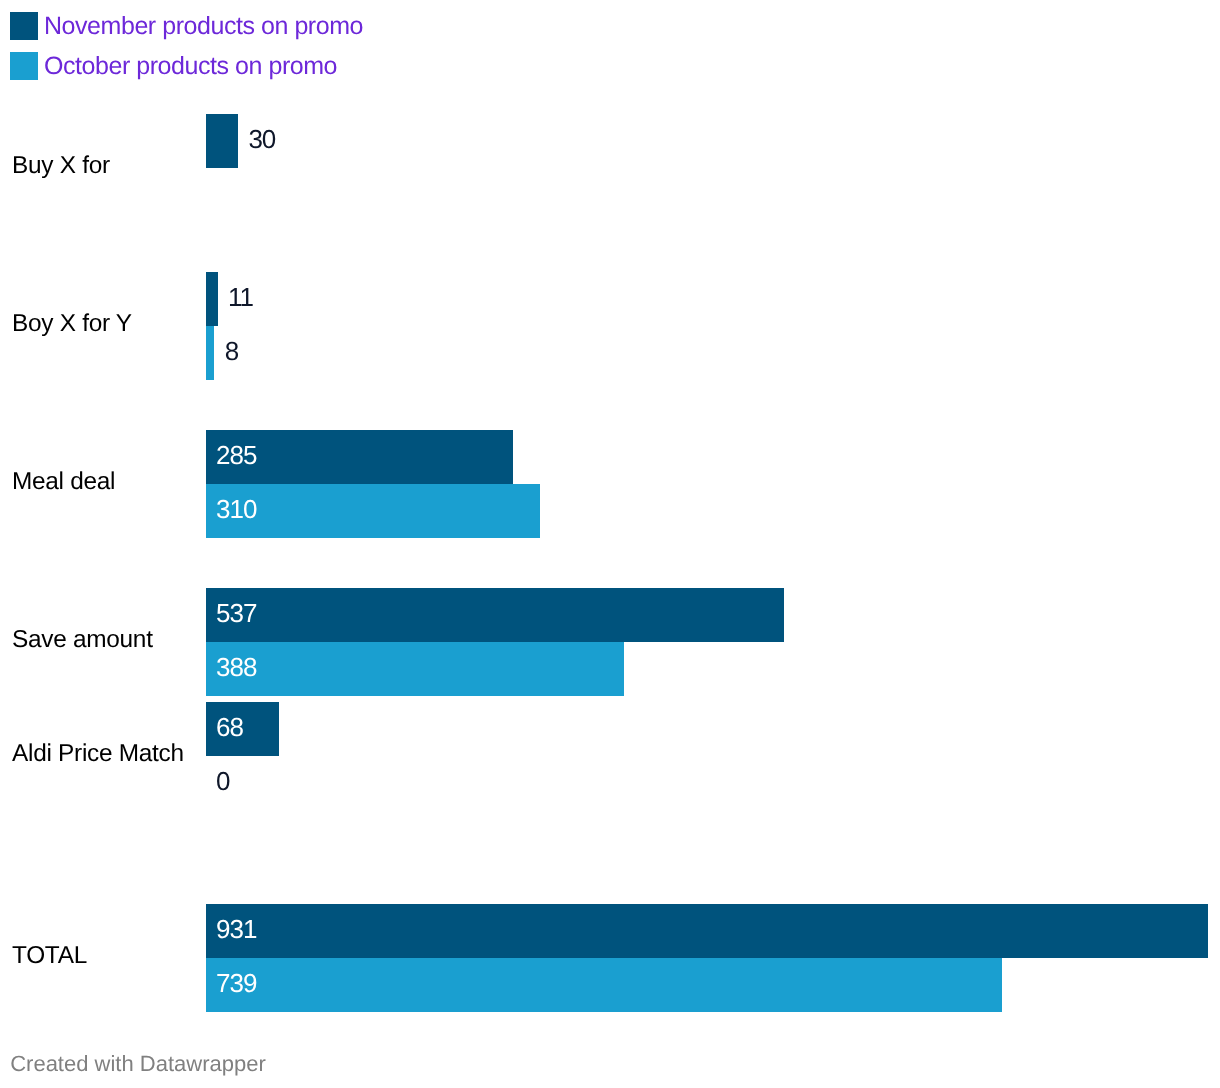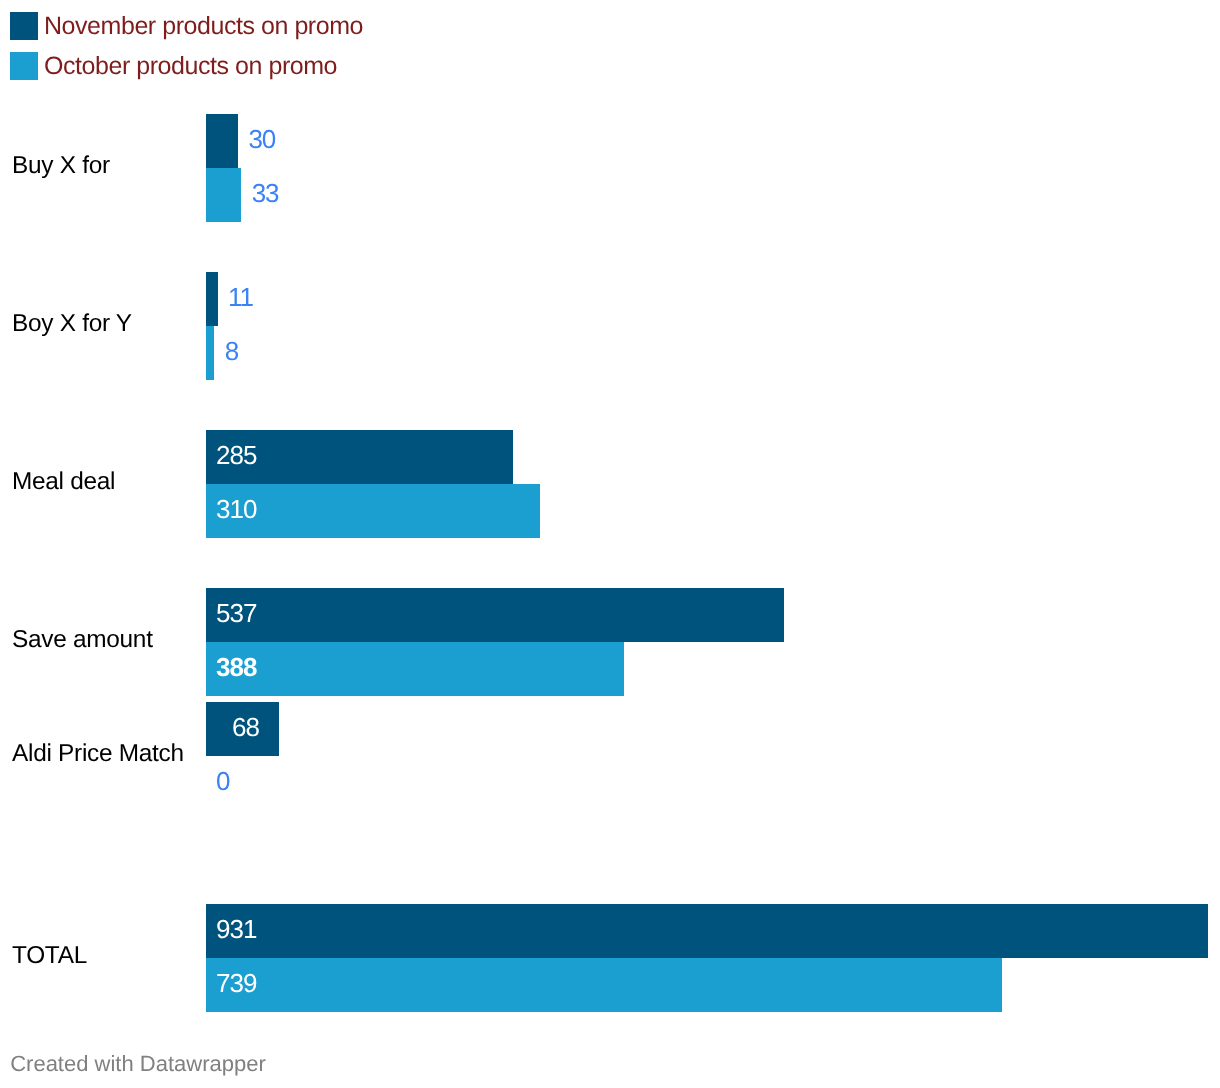--- a/index.html
+++ b/index.html
@@ -10,35 +10,35 @@
 
   .chart{position:relative;width:1220px;height:1088px;overflow:hidden;background:#ffffff;}
 
   
   .legend{position:absolute;left:0;top:0;width:100%;height:92px;}
   .legend-item{position:absolute;left:10px;white-space:nowrap;height:28px;}
   .legend-item.i0{top:12px;}
   .legend-item.i1{top:52px;}
   .swatch{position:absolute;left:0;top:0;width:28px;height:28px;}
   .legend-label{position:absolute;left:34px;top:1.6px;font-size:25px;line-height:1;
-                letter-spacing:-0.45px;color:#7f1d1d;white-space:nowrap;}
+                letter-spacing:-0.45px;color:#6d28d9;white-space:nowrap;}
 
   
   .plot{position:absolute;left:0;top:0;width:100%;height:100%;}
   .group{position:absolute;left:0;width:100%;height:108px;}
   .row-label{position:absolute;left:12px;top:39.5px;font-size:24.4px;line-height:1;
              letter-spacing:-0.28px;color:#000000;white-space:nowrap;}
   .barrow{position:absolute;left:0;width:100%;height:54px;}
   .barrow.s0{top:0;}
   .barrow.s1{top:54px;}
   .bar{position:absolute;left:205.7px;top:0;height:54px;}
   .vlabel{position:absolute;top:12px;font-size:26px;line-height:1;
           letter-spacing:-1.05px;white-space:nowrap;}
   .vlabel.inside{color:#ffffff;}
-  .vlabel.outside{color:#3b82f6;}
+  .vlabel.outside{color:#0f172a;}
 
   
   .footer{position:absolute;left:10.2px;top:1053px;font-size:22px;line-height:1;
           color:#808080;white-space:nowrap;}
 </style>
 </head>
 <body>
 
 <div class="chart">
 
@@ -52,24 +52,20 @@
       <span class="legend-label">October products on promo</span>
     </div>
   </div>
 
   <div class="plot" id="plot">
       <div class="group" style="top: 114px;">
         <div class="row-label">Buy X for</div>
         <div class="barrow s0">
           <div class="bar" style="width: 32.307px; background: rgb(0, 83, 125);"></div>
           <div class="vlabel outside" style="left: 248.407px;">30</div>
-        </div>
-        <div class="barrow s1">
-          <div class="bar" style="width: 35.5377px; background: rgb(26, 159, 208);"></div>
-          <div class="vlabel outside" style="left: 251.638px;">33</div>
         </div>
       </div>
       <div class="group" style="top: 272px; padding-left: 44px;">
         <div class="row-label">Boy X for Y</div>
         <div class="barrow s0">
           <div class="bar" style="width: 11.8459px; background: rgb(0, 83, 125);"></div>
           <div class="vlabel outside" style="left: 227.946px;">11</div>
         </div>
         <div class="barrow s1">
           <div class="bar" style="width: 8.6152px; background: rgb(26, 159, 208);"></div>
@@ -88,28 +84,28 @@
         </div>
       </div>
       <div class="group" style="top: 588px;">
         <div class="row-label">Save amount</div>
         <div class="barrow s0">
           <div class="bar" style="width: 578.295px; background: rgb(0, 83, 125);"></div>
           <div class="vlabel inside" style="left: 216.1px;">537</div>
         </div>
         <div class="barrow s1">
           <div class="bar" style="width: 417.837px; background: rgb(26, 159, 208);"></div>
-          <div class="vlabel inside" style="left: 216.1px; font-weight: bold;">388</div>
+          <div class="vlabel inside" style="left: 216.1px;">388</div>
         </div>
       </div>
       <div class="group" style="top: 702px;">
         <div class="row-label">Aldi Price Match</div>
         <div class="barrow s0">
           <div class="bar" style="width: 73.2292px; background: rgb(0, 83, 125);"></div>
-          <div class="vlabel inside" style="left: 216.1px; margin-left: 16px;">68</div>
+          <div class="vlabel inside" style="left: 216.1px;">68</div>
         </div>
         <div class="barrow s1">
           <div class="vlabel outside" style="left: 216.1px;">0</div>
         </div>
       </div>
       <div class="group" style="top: 904px; border-radius: 6px;">
         <div class="row-label">TOTAL</div>
         <div class="barrow s0">
           <div class="bar" style="width: 1002.59px; background: rgb(0, 83, 125);"></div>
           <div class="vlabel inside" style="left: 216.1px;">931</div>

